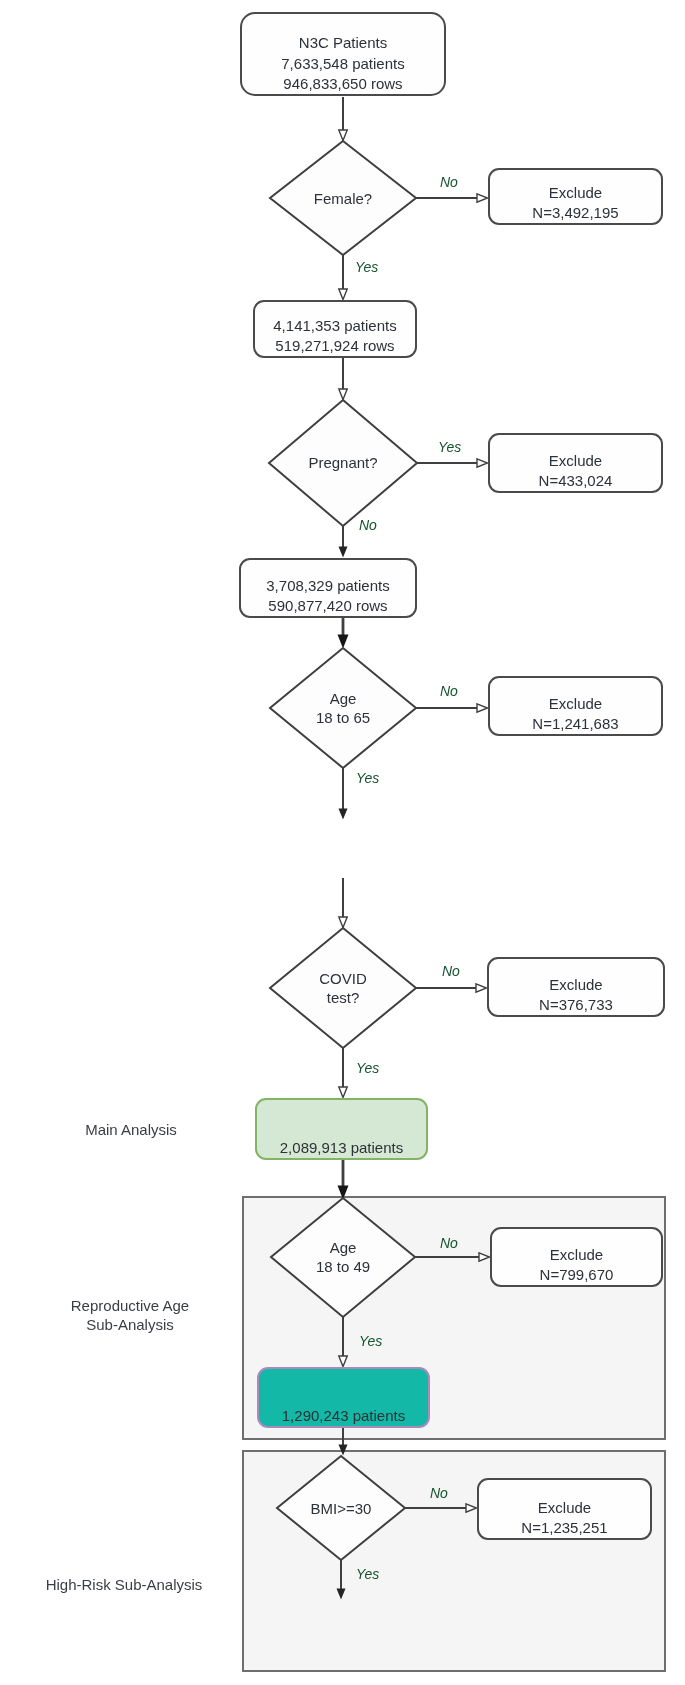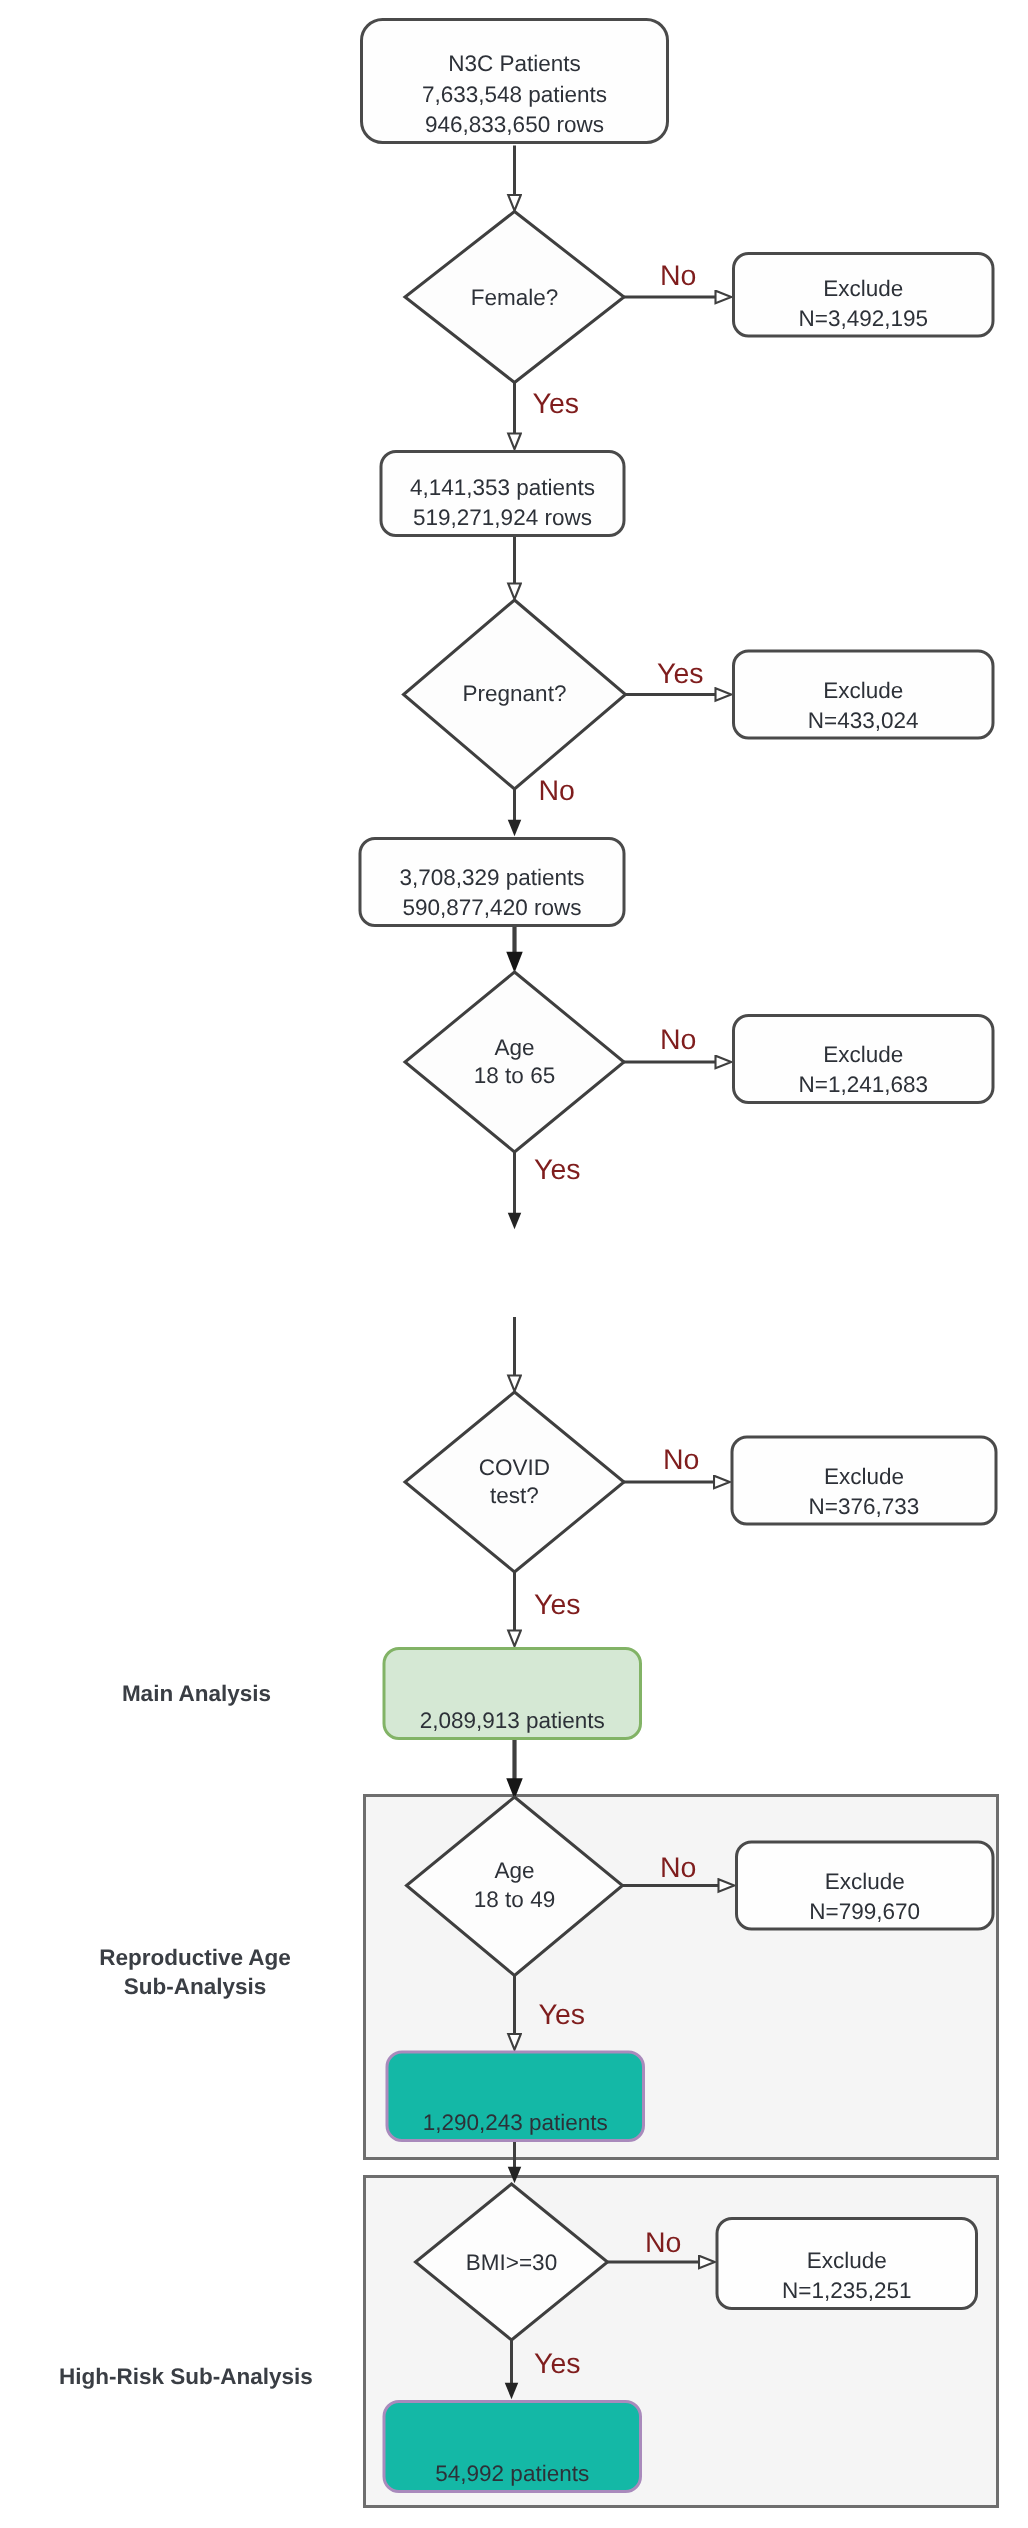--- a/index.html
+++ b/index.html
@@ -8,22 +8,22 @@
   .edges{position:absolute;left:0;top:0;z-index:2;}
   .container{position:absolute;background:#f5f5f5;border:2px solid #6e6e6e;z-index:1;box-sizing:border-box;}
   .node{position:absolute;z-index:3;box-sizing:border-box;display:flex;flex-direction:column;
         align-items:center;justify-content:center;text-align:center;font-size:15px;line-height:1.35;}
   .box{background:#fefefe;border:2px solid #4a4a4a;border-radius:11px;justify-content:flex-end;}
   .box.start{border-radius:15px;}
   .box.green{background:#d5e8d4;border-color:#82b366;}
   .box.purple{background:#14b8a6;border-color:#a98abc;}
   .dlabel{position:absolute;z-index:3;display:flex;flex-direction:column;align-items:center;
           justify-content:center;text-align:center;font-size:15px;line-height:1.25;}
-  .elabel{position:absolute;z-index:3;font-size:19px;color:#7f1d1d;}
-  .sidelabel{position:absolute;z-index:3;font-size:15px;line-height:1.25;text-align:center;color:#3a3e44;font-weight:bold;}
+  .elabel{position:absolute;z-index:3;font-size:14px;color:#14532d;font-style:italic;}
+  .sidelabel{position:absolute;z-index:3;font-size:15px;line-height:1.25;text-align:center;color:#3a3e44;}
 </style>
 </head>
 <body>
 
 <div class="canvas">
 
   <div class="container" style="left:242px;top:1196px;width:424px;height:244px;"></div>
   <div class="container" style="left:242px;top:1450px;width:424px;height:222px;"></div>
 
   <svg class="edges" width="685" height="1685" viewBox="0 0 685 1685">
@@ -118,23 +118,20 @@
 
   <div class="node box purple" style="left:257px;top:1367px;width:173px;height:61px;">
     <span>1,290,243 patients</span>
   </div>
 
   <div class="node box" style="left:477px;top:1478px;width:175px;height:62px;">
     <span>Exclude</span>
     <span>N=1,235,251</span>
   </div>
 
-  <div class="node box purple" style="left:255px;top:1600px;width:173px;height:62px;">
-    <span>54,992 patients</span>
-  </div>
 
   <div class="dlabel" style="left:273px;top:188px;width:140px;height:22px;">
     <span>Female?</span>
   </div>
   <div class="dlabel" style="left:273px;top:452px;width:140px;height:22px;">
     <span>Pregnant?</span>
   </div>
   <div class="dlabel" style="left:273px;top:689px;width:140px;height:40px;">
     <span>Age</span>
     <span>18 to 65</span>

